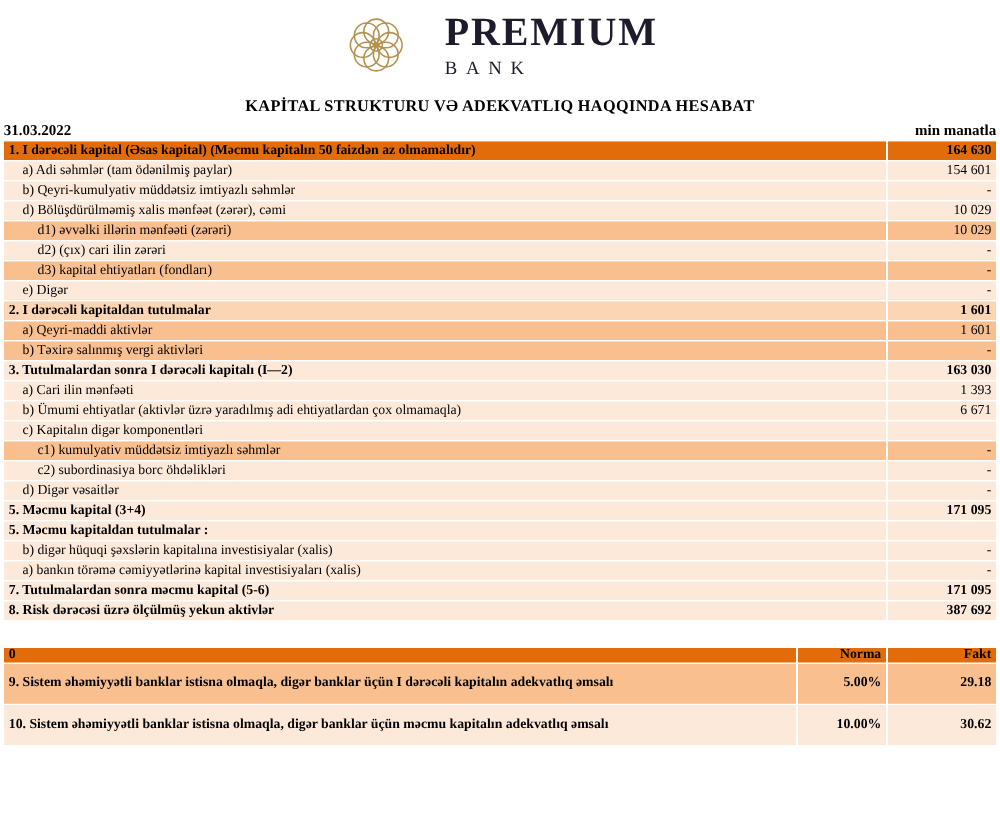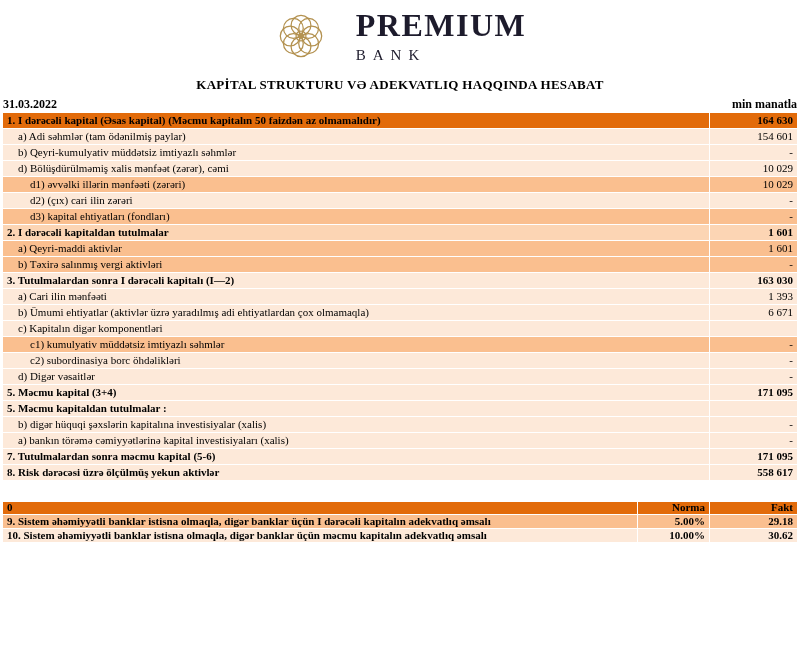--- a/index.html
+++ b/index.html
@@ -28,21 +28,21 @@
   .s-header { background: #E26B0A; }
   .s-light  { background: #FDE9D9; margin-left: 46px; }
   .s-medium { background: #FABF8F; }
   .s-mid    { background: #FCD5B4; }
   .bold { font-weight: 700; }
   .ind-1 { padding-left: 15px; }
   .ind-2 { padding-left: 27px; }
 
   .gap { height: 20px; }
 
-  .adequacy td { height: 14px; }
+  .adequacy td { height: 33px; }
   .adequacy .head td { height: 13px; font-size: 11px; }
   .normacol { width: 72px; }
   .faktcol  { width: 88px; }
   .num { text-align: right; }
 </style>
 </head>
 <body>
 
 <div class="page">
 
@@ -100,20 +100,24 @@
           <td class="value">10 029</td>
         </tr>
         <tr class="s-light">
           <td class="ind-2">d2) (çıx) cari ilin zərəri</td>
           <td class="value">-</td>
         </tr>
         <tr class="s-medium">
           <td class="ind-2">d3) kapital ehtiyatları (fondları)</td>
           <td class="value">-</td>
         </tr>
+        <tr class="s-light">
+          <td class="ind-1">e) Digər</td>
+          <td class="value">-</td>
+        </tr>
         <tr class="s-mid bold">
           <td class="">2. I dərəcəli kapitaldan  tutulmalar</td>
           <td class="value">1 601</td>
         </tr>
         <tr class="s-medium">
           <td class="ind-1">a) Qeyri-maddi aktivlər</td>
           <td class="value">1 601</td>
         </tr>
         <tr class="s-medium">
           <td class="ind-1">b) Təxirə salınmış vergi aktivləri</td>
@@ -162,21 +166,21 @@
         <tr class="s-light">
           <td class="ind-1">a)   bankın törəmə cəmiyyətlərinə kapital investisiyaları (xalis)</td>
           <td class="value">-</td>
         </tr>
         <tr class="s-light bold">
           <td class="">7. Tutulmalardan  sonra məcmu kapital (5-6)</td>
           <td class="value">171 095</td>
         </tr>
         <tr class="s-light bold">
           <td class="">8. Risk dərəcəsi üzrə ölçülmüş  yekun aktivlər</td>
-          <td class="value">558 617</td>
+          <td class="value">387 692</td>
         </tr>
       </tbody>
   </table>
 
   <div class="gap"></div>
 
   <table class="adequacy">
     <colgroup>
         <col>
         <col class="normacol">

